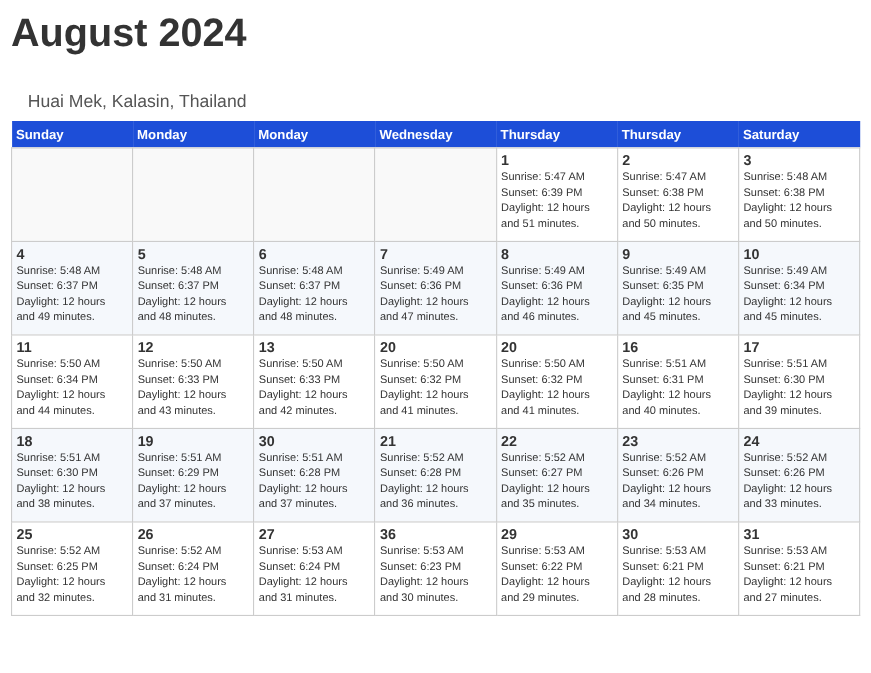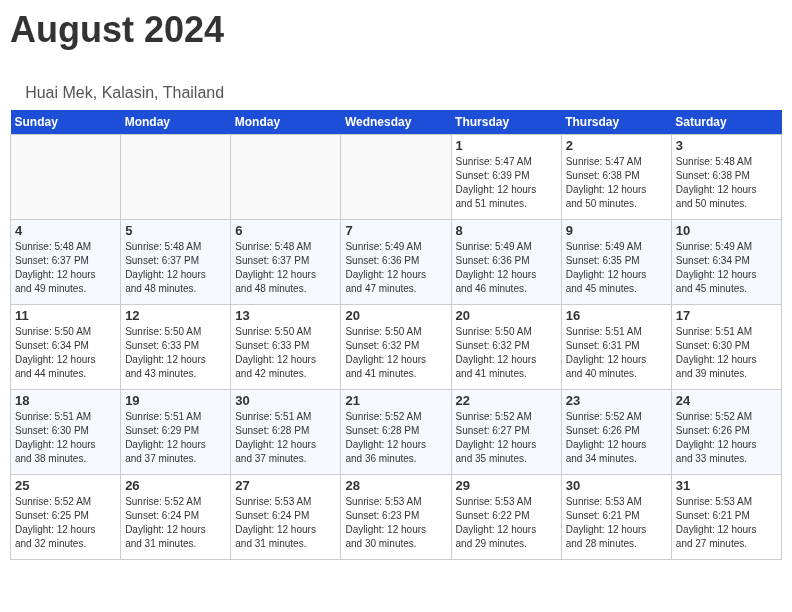--- a/index.html
+++ b/index.html
@@ -309,21 +309,21 @@
 and 31 minutes.</div>
         </td>
         <td>
           <span class="day-number">27</span>
           <div class="day-info" style="white-space: pre-line;">Sunrise: 5:53 AM
 Sunset: 6:24 PM
 Daylight: 12 hours
 and 31 minutes.</div>
         </td>
         <td>
-          <span class="day-number">28</span>
+          <span class="day-number">36</span>
           <div class="day-info" style="white-space: pre-line;">Sunrise: 5:53 AM
 Sunset: 6:23 PM
 Daylight: 12 hours
 and 30 minutes.</div>
         </td>
         <td>
           <span class="day-number">29</span>
           <div class="day-info" style="white-space: pre-line;">Sunrise: 5:53 AM
 Sunset: 6:22 PM
 Daylight: 12 hours

